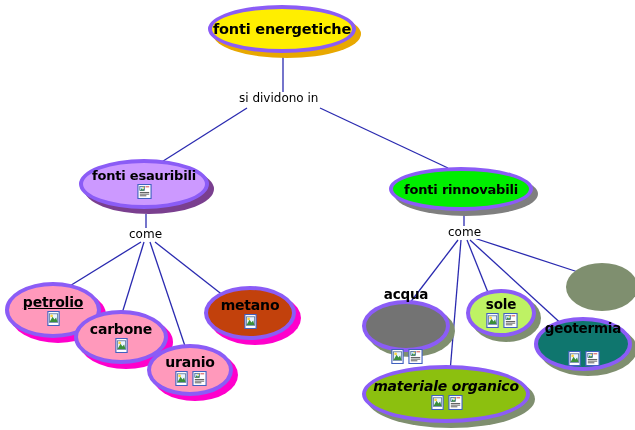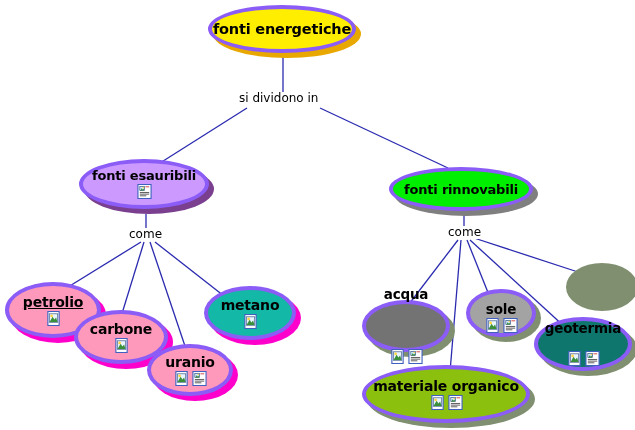--- a/index.html
+++ b/index.html
@@ -176,21 +176,21 @@
         <circle cx="6.7" cy="3.7" r="0.8" fill="#ffd43b"></circle>
         <rect x="9" y="2.5" width="4" height="1" fill="#d04040"></rect>
         <rect x="3" y="8.5" width="10" height="1" fill="#555555"></rect>
         <rect x="3" y="10.3" width="10" height="1" fill="#555555"></rect>
         <rect x="3" y="12.1" width="7" height="1" fill="#555555"></rect>
       </svg>
     </span>
   </div>
 
   <div class="shadow" style="left:209px; top:291px; width:92px; height:54px; background:#ff00cc;"></div>
-  <div class="node z1" style="left:204px; top:286px; width:92px; height:54px; background:#14b8a6;">
+  <div class="node z1" style="left:204px; top:286px; width:92px; height:54px; background:#c2410c;">
     <span class="label" style="font-size:14px;">metano</span>
     <span class="icons">
       <svg class="ico" viewBox="0 0 16 16">
         <rect x="2" y="0.5" width="12" height="15" fill="#ffffff" stroke="#4060c0" stroke-width="1.2"></rect>
         <rect x="3.5" y="3" width="9" height="9" fill="#e8f4ff" stroke="#30507f" stroke-width="0.7"></rect>
         <polygon points="3.8,11.7 7,6.2 9,9 10.8,6.8 12.2,11.7" fill="#3a8f3a"></polygon>
         <circle cx="6" cy="5.2" r="1.4" fill="#ffd43b"></circle>
       </svg>
     </span>
   </div>
@@ -212,21 +212,21 @@
         <circle cx="6.7" cy="3.7" r="0.8" fill="#ffd43b"></circle>
         <rect x="9" y="2.5" width="4" height="1" fill="#d04040"></rect>
         <rect x="3" y="8.5" width="10" height="1" fill="#555555"></rect>
         <rect x="3" y="10.3" width="10" height="1" fill="#555555"></rect>
         <rect x="3" y="12.1" width="7" height="1" fill="#555555"></rect>
       </svg>
     </span>
   </div>
 
   <div class="shadow" style="left:471px; top:294px; width:70px; height:48px; background:#7f8f6f;"></div>
-  <div class="node z1" style="left:466px; top:289px; width:70px; height:48px; background:#a3a3a3;justify-content:flex-end;">
+  <div class="node z1" style="left:466px; top:289px; width:70px; height:48px; background:#bef264;">
     <span class="label" style="font-size:13.5px;">sole</span>
     <span class="icons">
       <svg class="ico" viewBox="0 0 16 16">
         <rect x="2" y="0.5" width="12" height="15" fill="#ffffff" stroke="#4060c0" stroke-width="1.2"></rect>
         <rect x="3.5" y="3" width="9" height="9" fill="#e8f4ff" stroke="#30507f" stroke-width="0.7"></rect>
         <polygon points="3.8,11.7 7,6.2 9,9 10.8,6.8 12.2,11.7" fill="#3a8f3a"></polygon>
         <circle cx="6" cy="5.2" r="1.4" fill="#ffd43b"></circle>
       </svg>
       <svg class="ico" viewBox="0 0 16 16">
         <rect x="1" y="0.5" width="14" height="15" fill="#ffffff" stroke="#4060c0" stroke-width="1.2"></rect>
@@ -261,21 +261,21 @@
         <rect x="9" y="2.5" width="4" height="1" fill="#d04040"></rect>
         <rect x="3" y="8.5" width="10" height="1" fill="#555555"></rect>
         <rect x="3" y="10.3" width="10" height="1" fill="#555555"></rect>
         <rect x="3" y="12.1" width="7" height="1" fill="#555555"></rect>
       </svg>
     </span>
   </div>
 
   <div class="shadow" style="left:367px; top:370px; width:168px; height:58px; background:#7f8f6f;"></div>
   <div class="node z1" style="left:362px; top:365px; width:168px; height:58px; background:#8cc00f;">
-    <span class="label" style="font-size:14px;">materiale organico</span>
+    <span class="label" style="font-size:14px;font-style:italic;">materiale organico</span>
     <span class="icons">
       <svg class="ico" viewBox="0 0 16 16">
         <rect x="2" y="0.5" width="12" height="15" fill="#ffffff" stroke="#4060c0" stroke-width="1.2"></rect>
         <rect x="3.5" y="3" width="9" height="9" fill="#e8f4ff" stroke="#30507f" stroke-width="0.7"></rect>
         <polygon points="3.8,11.7 7,6.2 9,9 10.8,6.8 12.2,11.7" fill="#3a8f3a"></polygon>
         <circle cx="6" cy="5.2" r="1.4" fill="#ffd43b"></circle>
       </svg>
       <svg class="ico" viewBox="0 0 16 16">
         <rect x="1" y="0.5" width="14" height="15" fill="#ffffff" stroke="#4060c0" stroke-width="1.2"></rect>
         <rect x="3" y="2.5" width="5" height="4.5" fill="#cfe8ff" stroke="#30507f" stroke-width="0.7"></rect>

